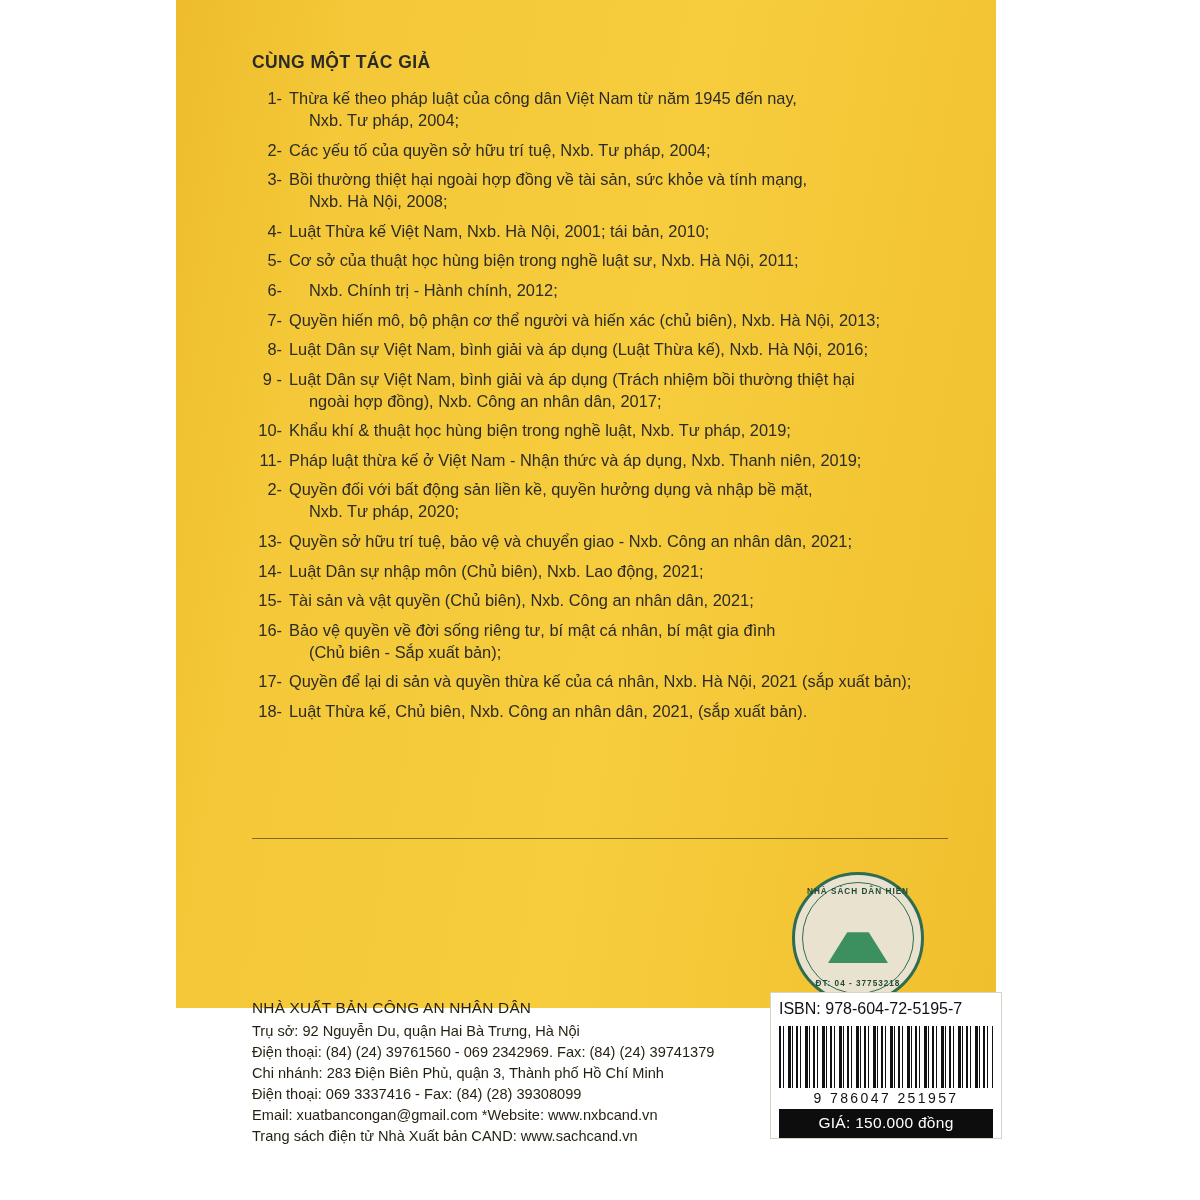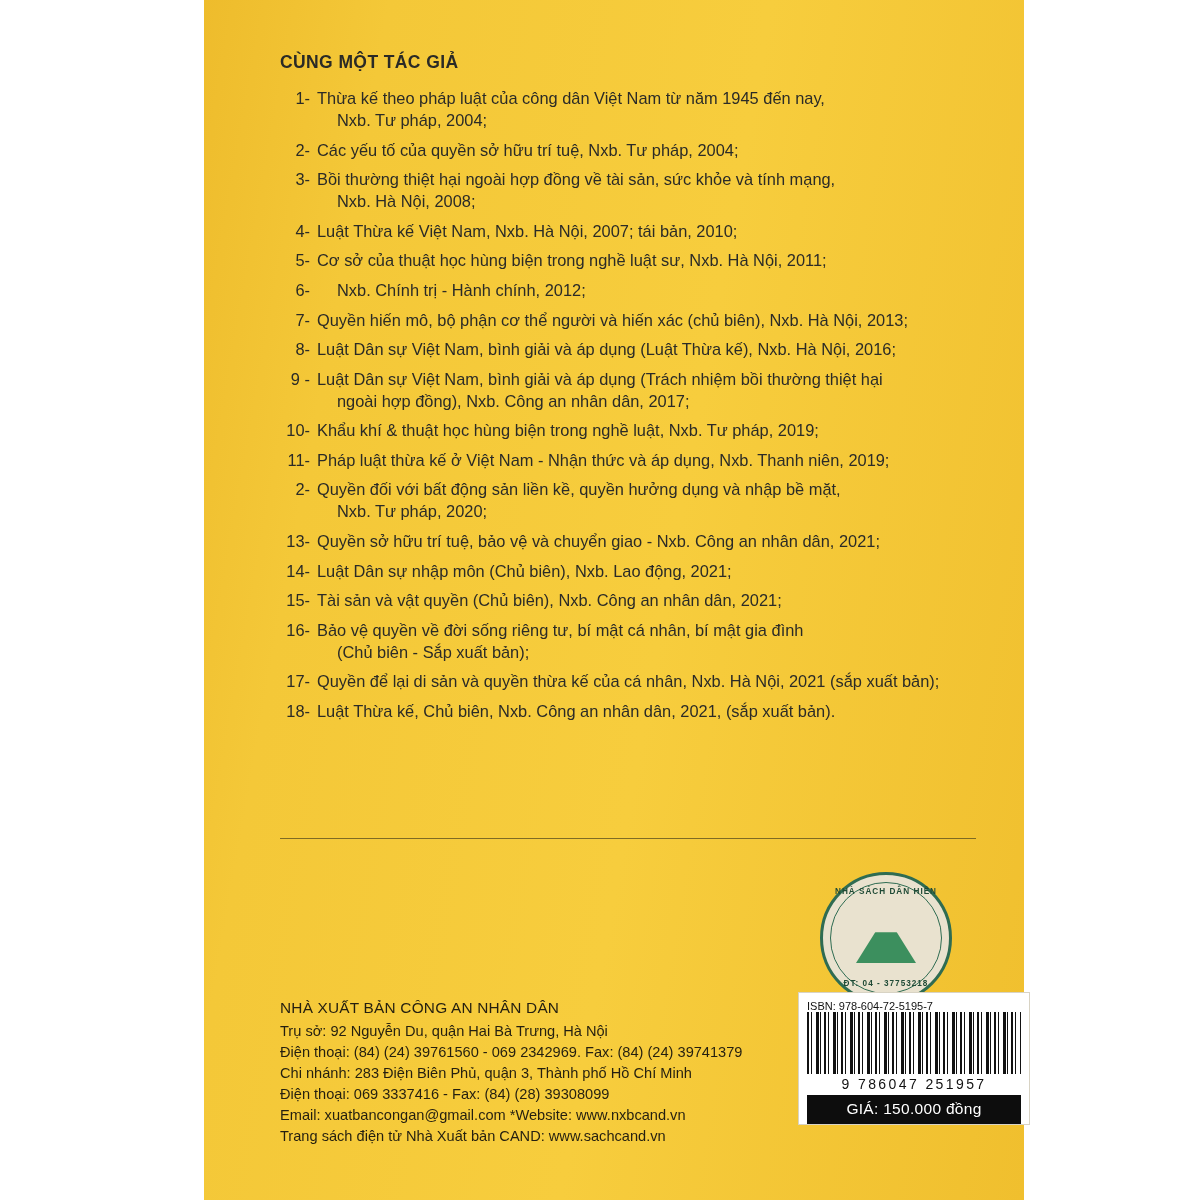--- a/index.html
+++ b/index.html
@@ -8,24 +8,24 @@
   }
   body {
     width: 1200px;
     height: 1200px;
     background: #ffffff;
     font-family: "Liberation Sans", sans-serif;
     overflow: hidden;
   }
   .page {
     position: absolute;
-    left: 204px;
+    left: 176px;
     top: 0;
     width: 820px;
-    height: 1200px;
+    height: 1008px;
     background: #f2c431;
     background: linear-gradient(100deg, #eebc2c 0%, #f4c838 18%, #f7cd3d 55%, #f0bf2e 100%);
     box-sizing: border-box;
   }
   .inner {
     position: absolute;
     left: 76px;
     top: 52px;
     right: 44px;
     bottom: 30px;
@@ -144,24 +144,24 @@
     position: absolute;
     left: 518px;
     top: 940px;
     width: 232px;
     background: #ffffff;
     padding: 7px 8px 0 8px;
     box-sizing: border-box;
     border: 1px solid #d8d3c4;
   }
   .barcode .isbn {
-    font-size: 11px;
+    font-size: 16px;
     color: #111;
     font-family: "Liberation Sans", sans-serif;
-    margin-bottom: 0;
+    margin-bottom: 8px;
   }
   .bars {
     height: 62px;
     width: 100%;
     background:
       repeating-linear-gradient(90deg,
         #111 0px, #111 2px, #fff 2px, #fff 4px,
         #111 4px, #111 5px, #fff 5px, #fff 9px,
         #111 9px, #111 12px, #fff 12px, #fff 13px,
         #111 13px, #111 14px, #fff 14px, #fff 17px);
@@ -200,21 +200,21 @@
       <div class="item">
         <span class="num">2-</span>
         <span class="txt"><span>Các yếu tố của quyền sở hữu trí tuệ, Nxb. Tư pháp, 2004;</span></span>
       </div>
       <div class="item">
         <span class="num">3-</span>
         <span class="txt"><span>Bồi thường thiệt hại ngoài hợp đồng về tài sản, sức khỏe và tính mạng,</span><span class="cont">Nxb. Hà Nội, 2008;</span></span>
       </div>
       <div class="item">
         <span class="num">4-</span>
-        <span class="txt"><span>Luật Thừa kế Việt Nam, Nxb. Hà Nội, 2007; tái bản, 2010;</span></span>
+        <span class="txt"><span>Luật Thừa kế Việt Nam, Nxb. Hà Nội, 2001; tái bản, 2010;</span></span>
       </div>
       <div class="item">
         <span class="num">5-</span>
         <span class="txt"><span>Cơ sở của thuật học hùng biện trong nghề luật sư, Nxb. Hà Nội, 2011;</span></span>
       </div>
       <div class="item">
         <span class="num">6-</span>
         <span class="txt"><span class="cont">Nxb. Chính trị - Hành chính, 2012;</span></span>
       </div>
       <div class="item">

